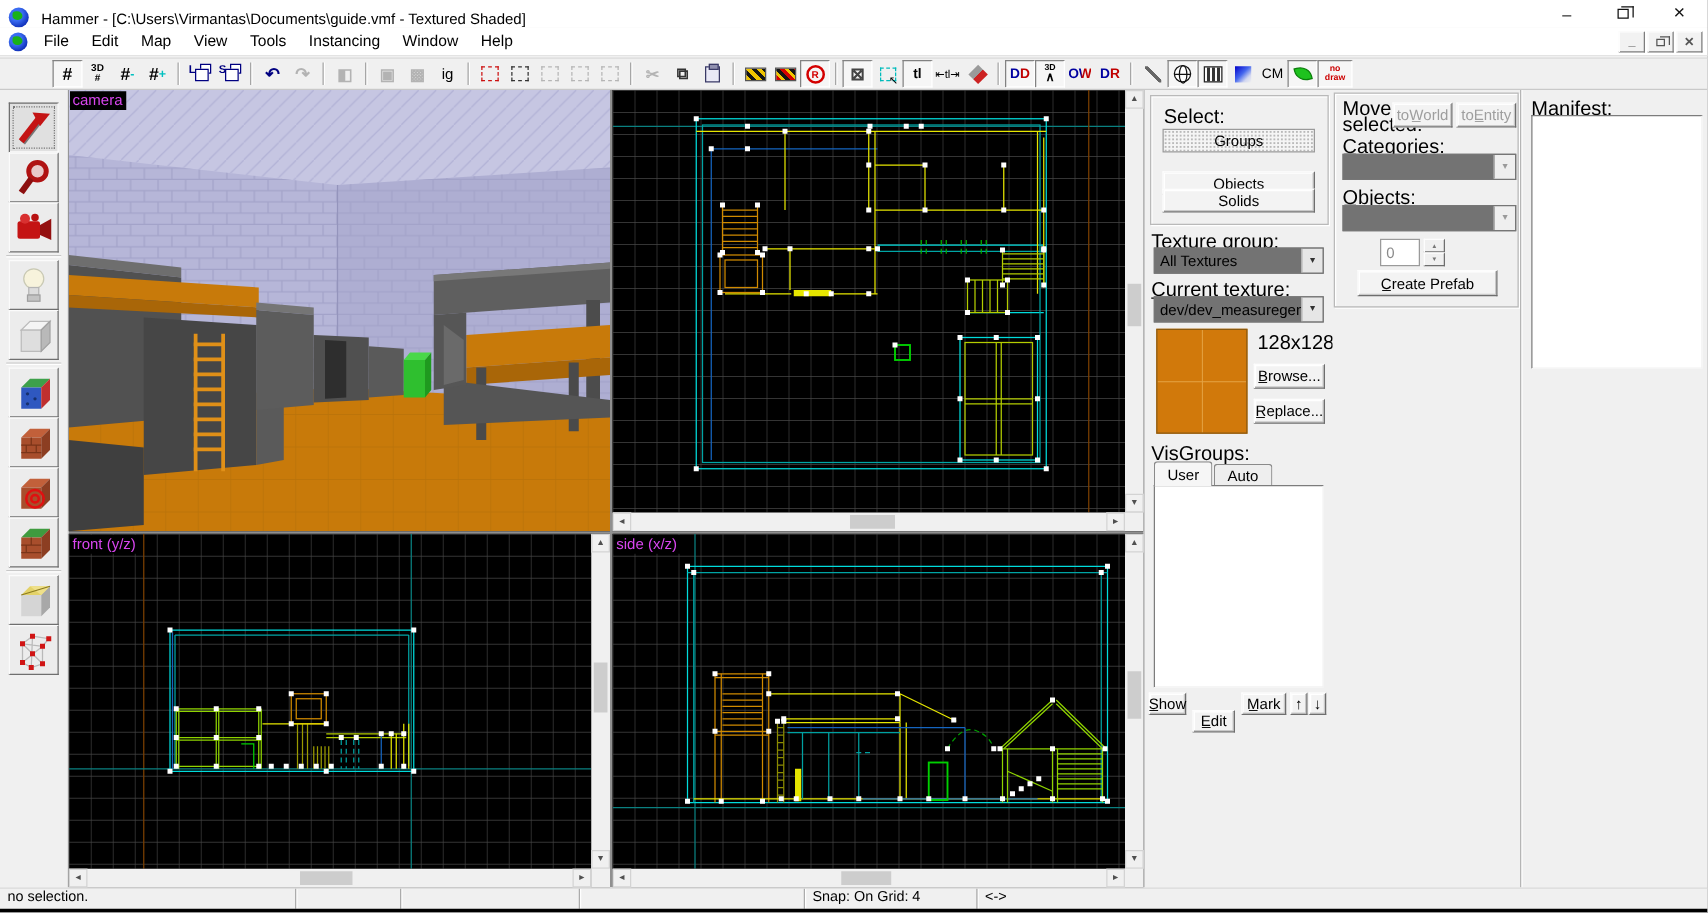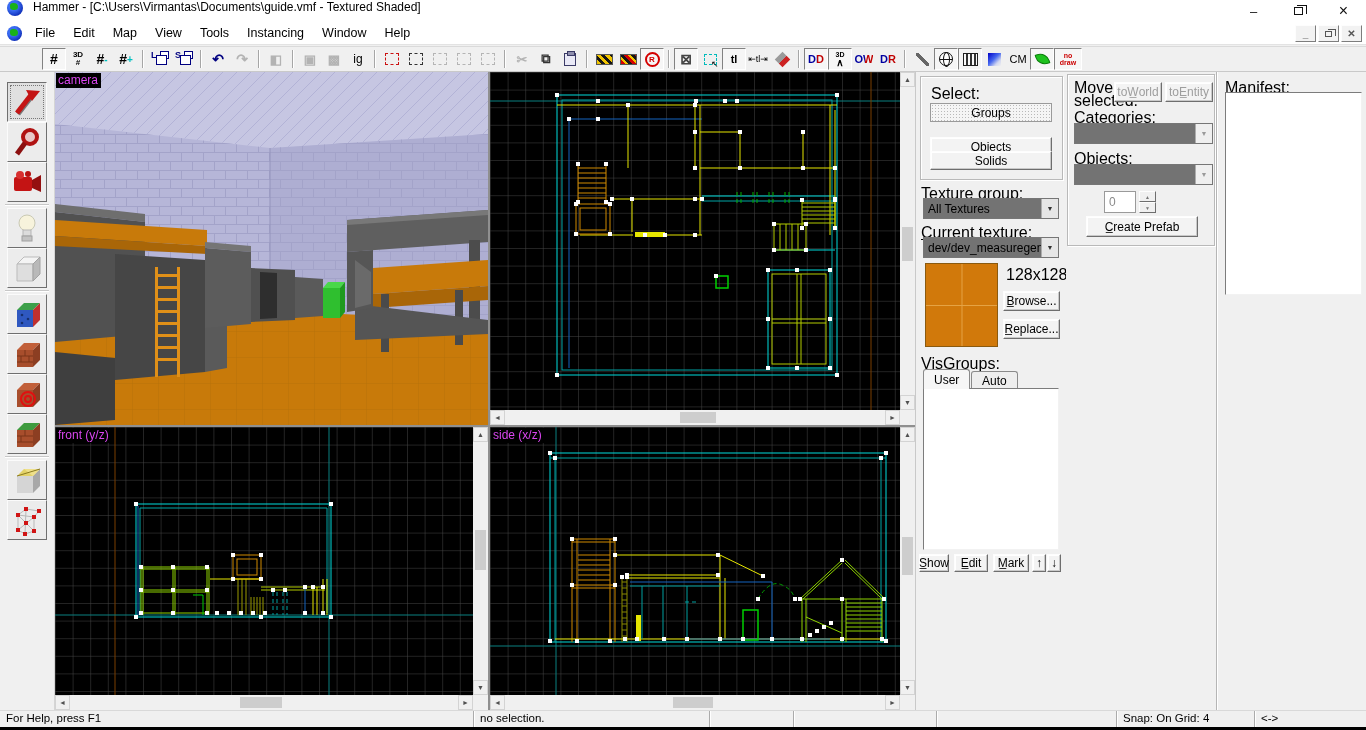--- a/index.html
+++ b/index.html
@@ -1,21 +1,21 @@
 <!DOCTYPE html>
 <html><head>
 <meta charset="utf-8">
 <style>
   * { margin:0; padding:0; box-sizing:border-box; cursor:default; }
   html,body { width:1366px; height:730px; overflow:hidden; }
   body { font-family:"Liberation Sans", sans-serif; font-size:12px; color:#000; background:#f0f0f0; }
   .app { position:relative; width:1366px; height:730px; background:#f0f0f0; }
 
   
-  .titlebar { position:absolute; left:0; top:0; width:1366px; height:22px; background:#fff; display:flex; align-items:flex-start; }
+  .titlebar { position:absolute; left:0; top:0; width:1366px; height:22px; background:#fff; display:flex; align-items:flex-end; }
   .titlebar .title { margin-left:6px; font-size:12px; }
   .win-controls { position:absolute; right:0; top:0; height:22px; display:flex; }
   .win-btn { width:45px; height:22px; display:flex; align-items:center; justify-content:center; font-size:13px; color:#111; }
   .restore-glyph { width:9px; height:8px; border:1px solid #111; position:relative; background:#fff; }
   .restore-glyph::before { content:""; position:absolute; left:2px; top:-3px; width:9px; height:8px; border:1px solid #111; border-left:none; border-bottom:none; }
 
   .menubar { position:absolute; left:0; top:22px; width:1366px; height:23px; background:#fff; display:flex; align-items:center; border-bottom:1px solid #e3e3e3; }
   .menu-item { padding:3px 9px; font-size:12.5px; }
   .globe { width:15px; height:15px; border-radius:50%; margin-left:7px; margin-right:4px; position:relative;
            background:radial-gradient(circle at 38% 35%, #3a6cf2 0 35%, #1436c0 70%, #001c86 100%); flex:0 0 auto; }
@@ -756,21 +756,21 @@
     <div class="lbl" style="position:absolute;left:90px;top:194px;">128x128</div>
     <div class="btn" style="position:absolute;left:87px;top:219px;width:57px;height:20px;">B̲rowse...</div>
     <div class="btn" style="position:absolute;left:87px;top:247px;width:57px;height:20px;">R̲eplace...</div>
 
     <div class="lbl" style="position:absolute;left:5px;top:283px;">VisGroups:</div>
     <div class="tab active" style="left:7px;top:297px;">User</div>
     <div class="tab" style="left:55px;top:299px;">Auto</div>
     <div class="sunken" style="position:absolute;left:7px;top:316px;width:136px;height:162px;"></div>
 
     <div class="btn" style="position:absolute;left:3px;top:482px;width:30px;height:18px;">S̲how</div>
-    <div class="btn" style="position:absolute;left:38px;top:482px;width:34px;height:18px;">E̲dit</div>
+    <div class="btn" style="position:absolute;left:38px;top:496px;width:34px;height:18px;">E̲dit</div>
     <div class="btn" style="position:absolute;left:77px;top:482px;width:36px;height:18px;">M̲ark</div>
     <div class="btn" style="position:absolute;left:116px;top:482px;width:14px;height:18px;font-weight:bold;">↑</div>
     <div class="btn" style="position:absolute;left:131px;top:482px;width:14px;height:18px;font-weight:bold;">↓</div>
   </div>
 
   <div class="prefabbar">
     <div class="etched" style="position:absolute;left:1px;top:2px;width:148px;height:172px;">
       <div class="lbl" style="position:absolute;left:6px;top:6px;width:44px;line-height:13px;">Move selected:</div>
       <div class="btn disabled" style="position:absolute;left:46px;top:7px;width:48px;height:20px;">toW̲orld</div>
       <div class="btn disabled" style="position:absolute;left:97px;top:7px;width:48px;height:20px;">toE̲ntity</div>
@@ -795,21 +795,20 @@
       <div class="btn" style="position:absolute;left:18px;top:141px;width:112px;height:21px;">C̲reate Prefab</div>
     </div>
   </div>
 
   <div class="manifestbar">
     <div class="lbl" style="position:absolute;left:8px;top:7px;">Manifest:</div>
     <div class="sunken" style="position:absolute;left:8px;top:20px;width:137px;height:203px;"></div>
   </div>
 
   <div class="statusbar">
-    <div class="seg" style="width:473px;">For Help, press F1</div>
     <div class="seg" style="width:236px;">no selection.</div>
     <div class="seg" style="width:84px;"></div>
     <div class="seg" style="width:143px;"></div>
     <div class="seg" style="width:180px;"></div>
     <div class="seg" style="width:138px;">Snap: On Grid: 4</div>
     <div class="seg" style="width:63px;">&lt;-&gt;</div>
   </div>
   <div class="bottomstrip"></div>
 
 </div>

